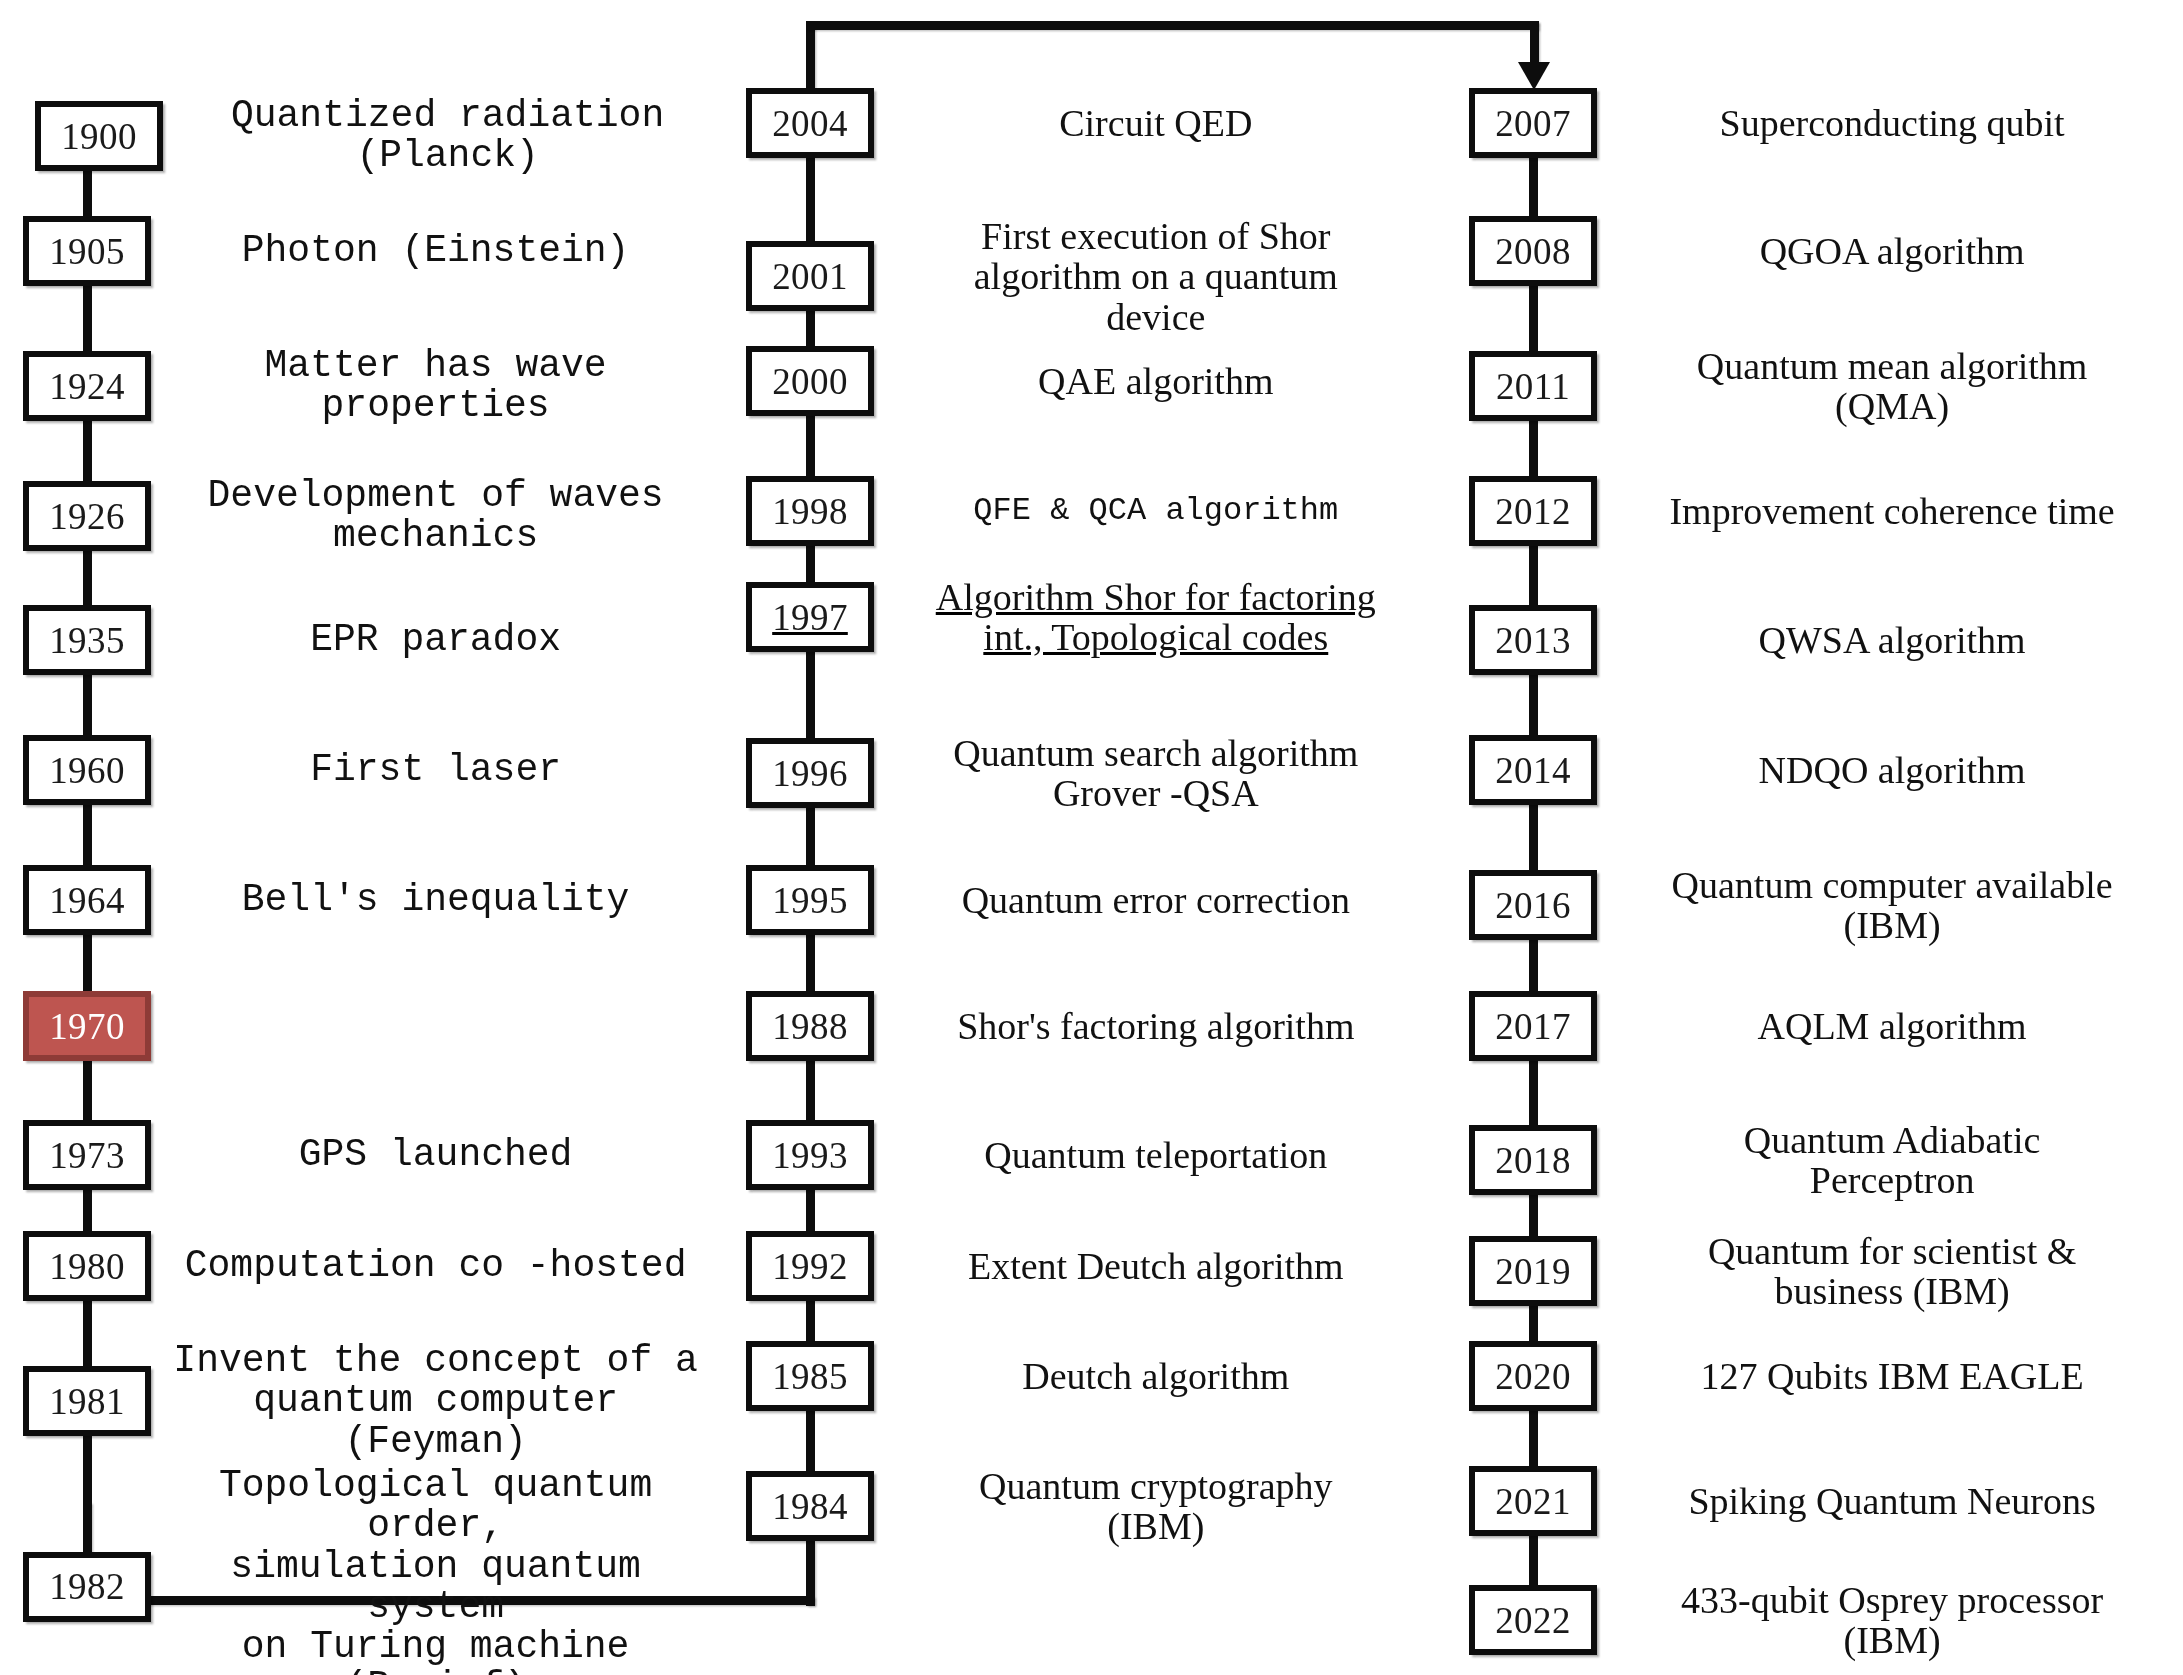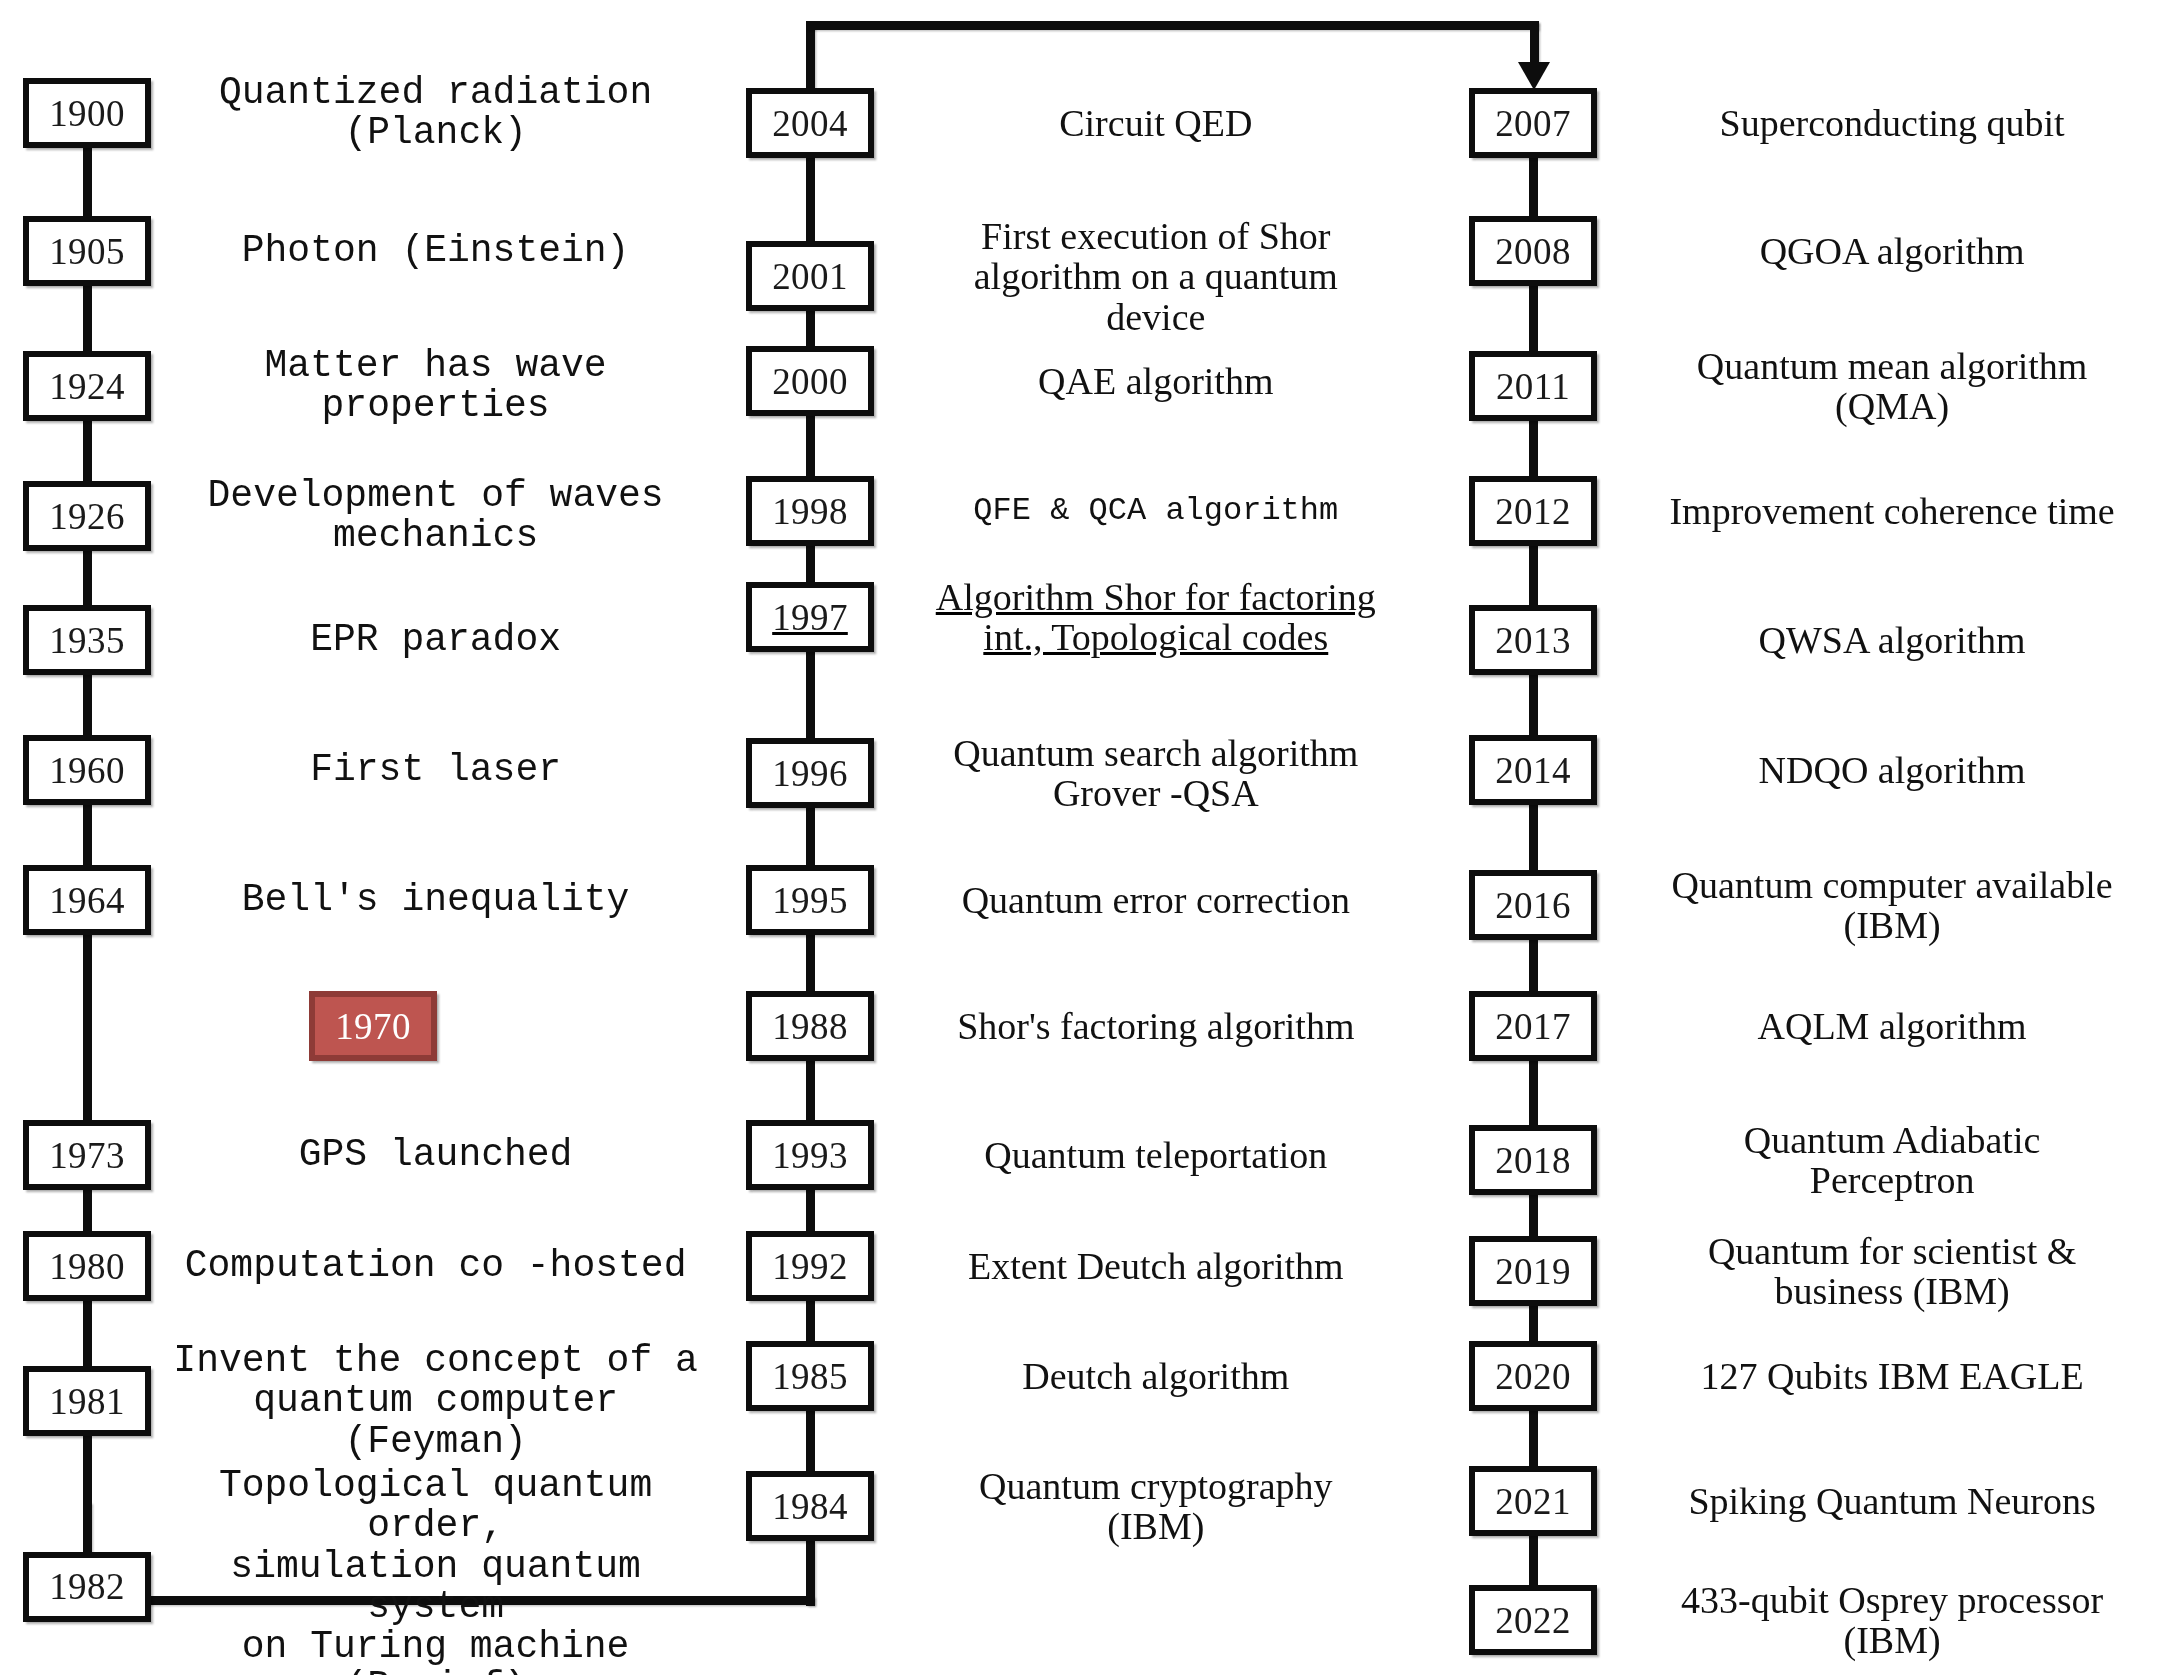--- a/index.html
+++ b/index.html
@@ -122,21 +122,21 @@
   <div class="connector">
     <div class="cbar-v" style="left:806px; top:21px; height:74px;"></div>
     <div class="cbar-h" style="left:806px; top:21px;  width:733px;"></div>
     <div class="cbar-v" style="left:1530px; top:21px;  height:44px;"></div>
     <div class="arrow-down" style="left:1518px; top:62px;"></div>
   </div>
 
   <div class="column" id="col-left">
     <div class="spine" style="left:83px; top:123px; height:1404px;"></div>
 
-    <div class="entry" style="top:73px;">
+    <div class="entry" style="top:96px;margin-left:12px;">
       <div class="year-box">1900</div>
       <div class="event-label">Quantized radiation (Planck)</div>
     </div>
     <div class="entry" style="top:216px;">
       <div class="year-box">1905</div>
       <div class="event-label">Photon (Einstein)</div>
     </div>
     <div class="entry" style="top:346px;">
       <div class="year-box">1924</div>
       <div class="event-label">Matter has wave properties</div>
@@ -151,21 +151,21 @@
       <div class="event-label">EPR paradox</div>
     </div>
     <div class="entry" style="top:735px;">
       <div class="year-box">1960</div>
       <div class="event-label">First laser</div>
     </div>
     <div class="entry" style="top:865px;">
       <div class="year-box">1964</div>
       <div class="event-label">Bell's inequality</div>
     </div>
-    <div class="entry" style="top:991px;flex-direction:column;">
+    <div class="entry" style="top:991px;">
       <div class="year-box highlight">1970</div>
     </div>
     <div class="entry" style="top:1120px;">
       <div class="year-box">1973</div>
       <div class="event-label">GPS launched</div>
     </div>
     <div class="entry" style="top:1231px;">
       <div class="year-box">1980</div>
       <div class="event-label">Computation co -hosted</div>
     </div>

